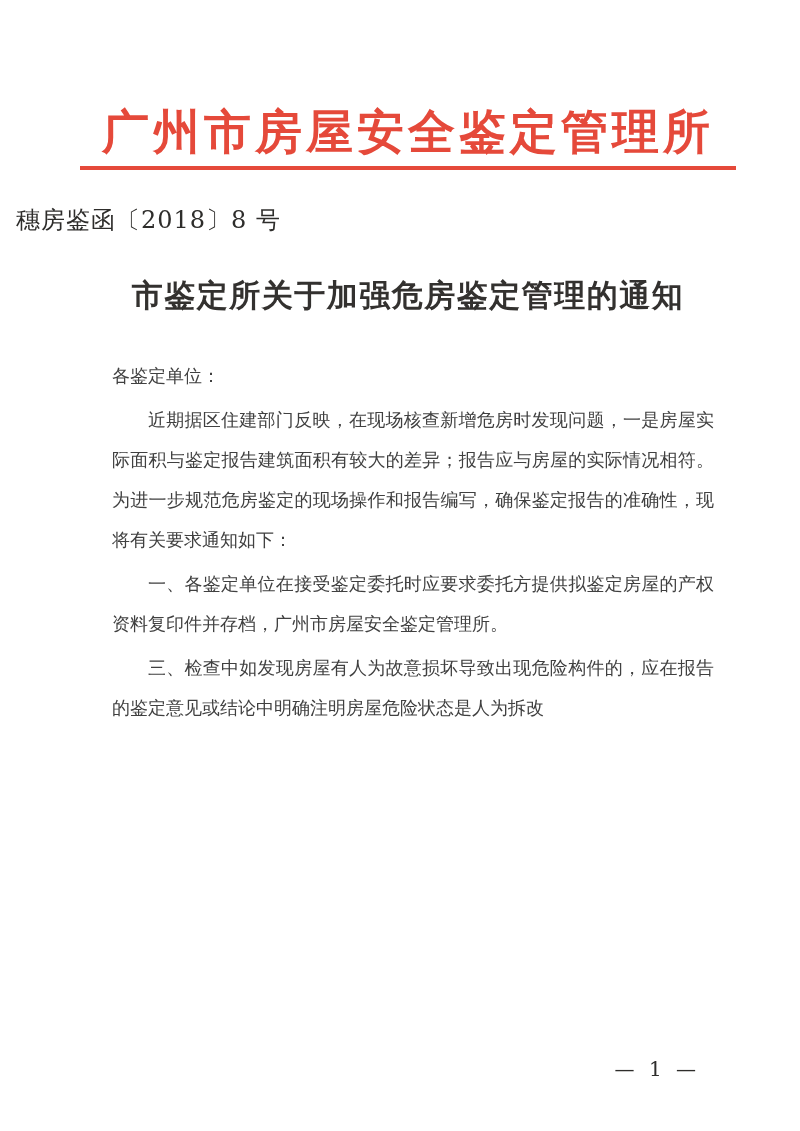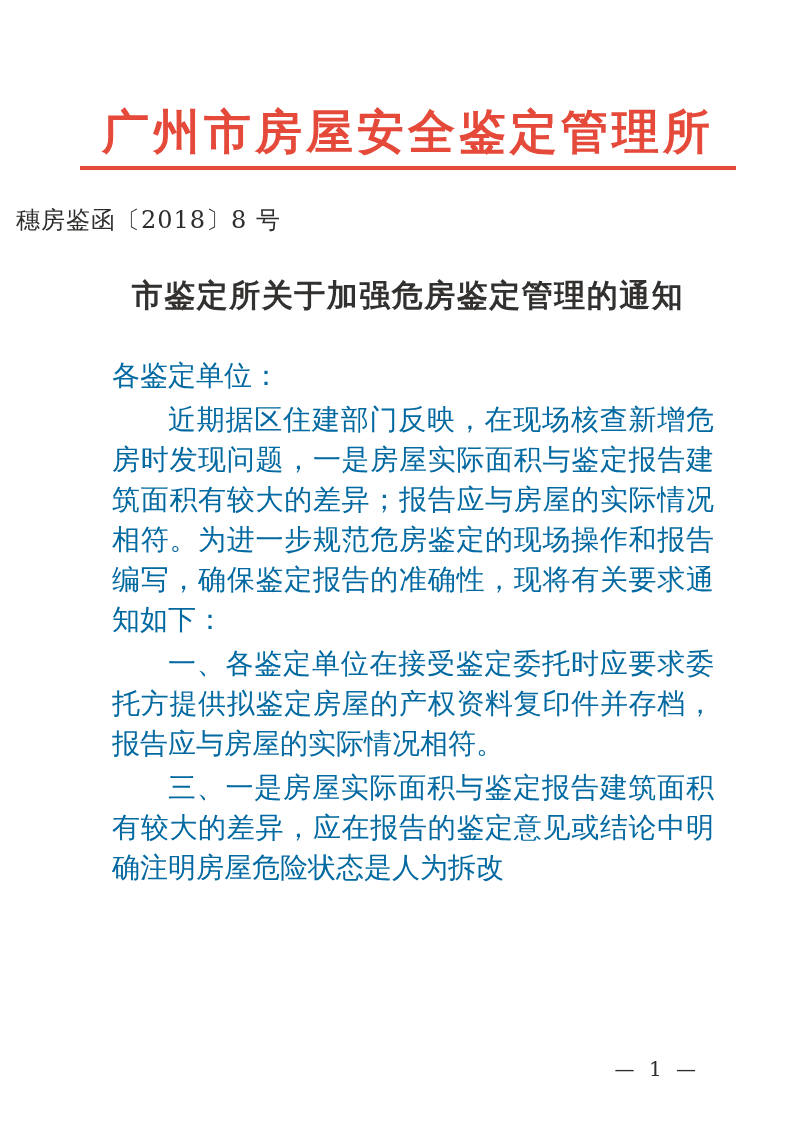--- a/index.html
+++ b/index.html
@@ -48,23 +48,23 @@
     font-weight: bold;
     letter-spacing: 1.5px;
     line-height: 42px;
     color: #33312f;
     white-space: nowrap;
   }
   .body-text {
     margin-top: 40px;
     margin-left: 100px;
     width: 610px;
-    font-size: 28px;
+    font-size: 18px;
     line-height: 40px;
-    color: #0369a1;
+    color: #404040;
     text-align: justify;
   }
   .salutation {
     text-indent: 0;
   }
   .para {
     text-indent: 2em;
   }
   .footer {
     position: absolute;
@@ -88,21 +88,21 @@
     <h1 class="org-name">广州市房屋安全鉴定管理所</h1>
     <div class="red-rule"></div>
     <div class="doc-number">穗房鉴函〔2018〕8 号</div>
   </header>
 
   <h2 class="doc-title">市鉴定所关于加强危房鉴定管理的通知</h2>
 
   <main class="body-text">
     <p class="salutation">各鉴定单位：</p>
     <p class="para">近期据区住建部门反映，在现场核查新增危房时发现问题，一是房屋实际面积与鉴定报告建筑面积有较大的差异；报告应与房屋的实际情况相符。为进一步规范危房鉴定的现场操作和报告编写，确保鉴定报告的准确性，现将有关要求通知如下：</p>
-    <p class="para">一、各鉴定单位在接受鉴定委托时应要求委托方提供拟鉴定房屋的产权资料复印件并存档，报告应与房屋的实际情况相符。</p>
-    <p class="para">三、一是房屋实际面积与鉴定报告建筑面积有较大的差异，应在报告的鉴定意见或结论中明确注明房屋危险状态是人为拆改</p>
+    <p class="para">一、各鉴定单位在接受鉴定委托时应要求委托方提供拟鉴定房屋的产权资料复印件并存档，广州市房屋安全鉴定管理所。</p>
+    <p class="para">三、检查中如发现房屋有人为故意损坏导致出现危险构件的，应在报告的鉴定意见或结论中明确注明房屋危险状态是人为拆改</p>
   </main>
 
   <footer class="footer">
     <div class="page-number">— 1 —</div>
   </footer>
 
 </div>
 
 </body></html>

